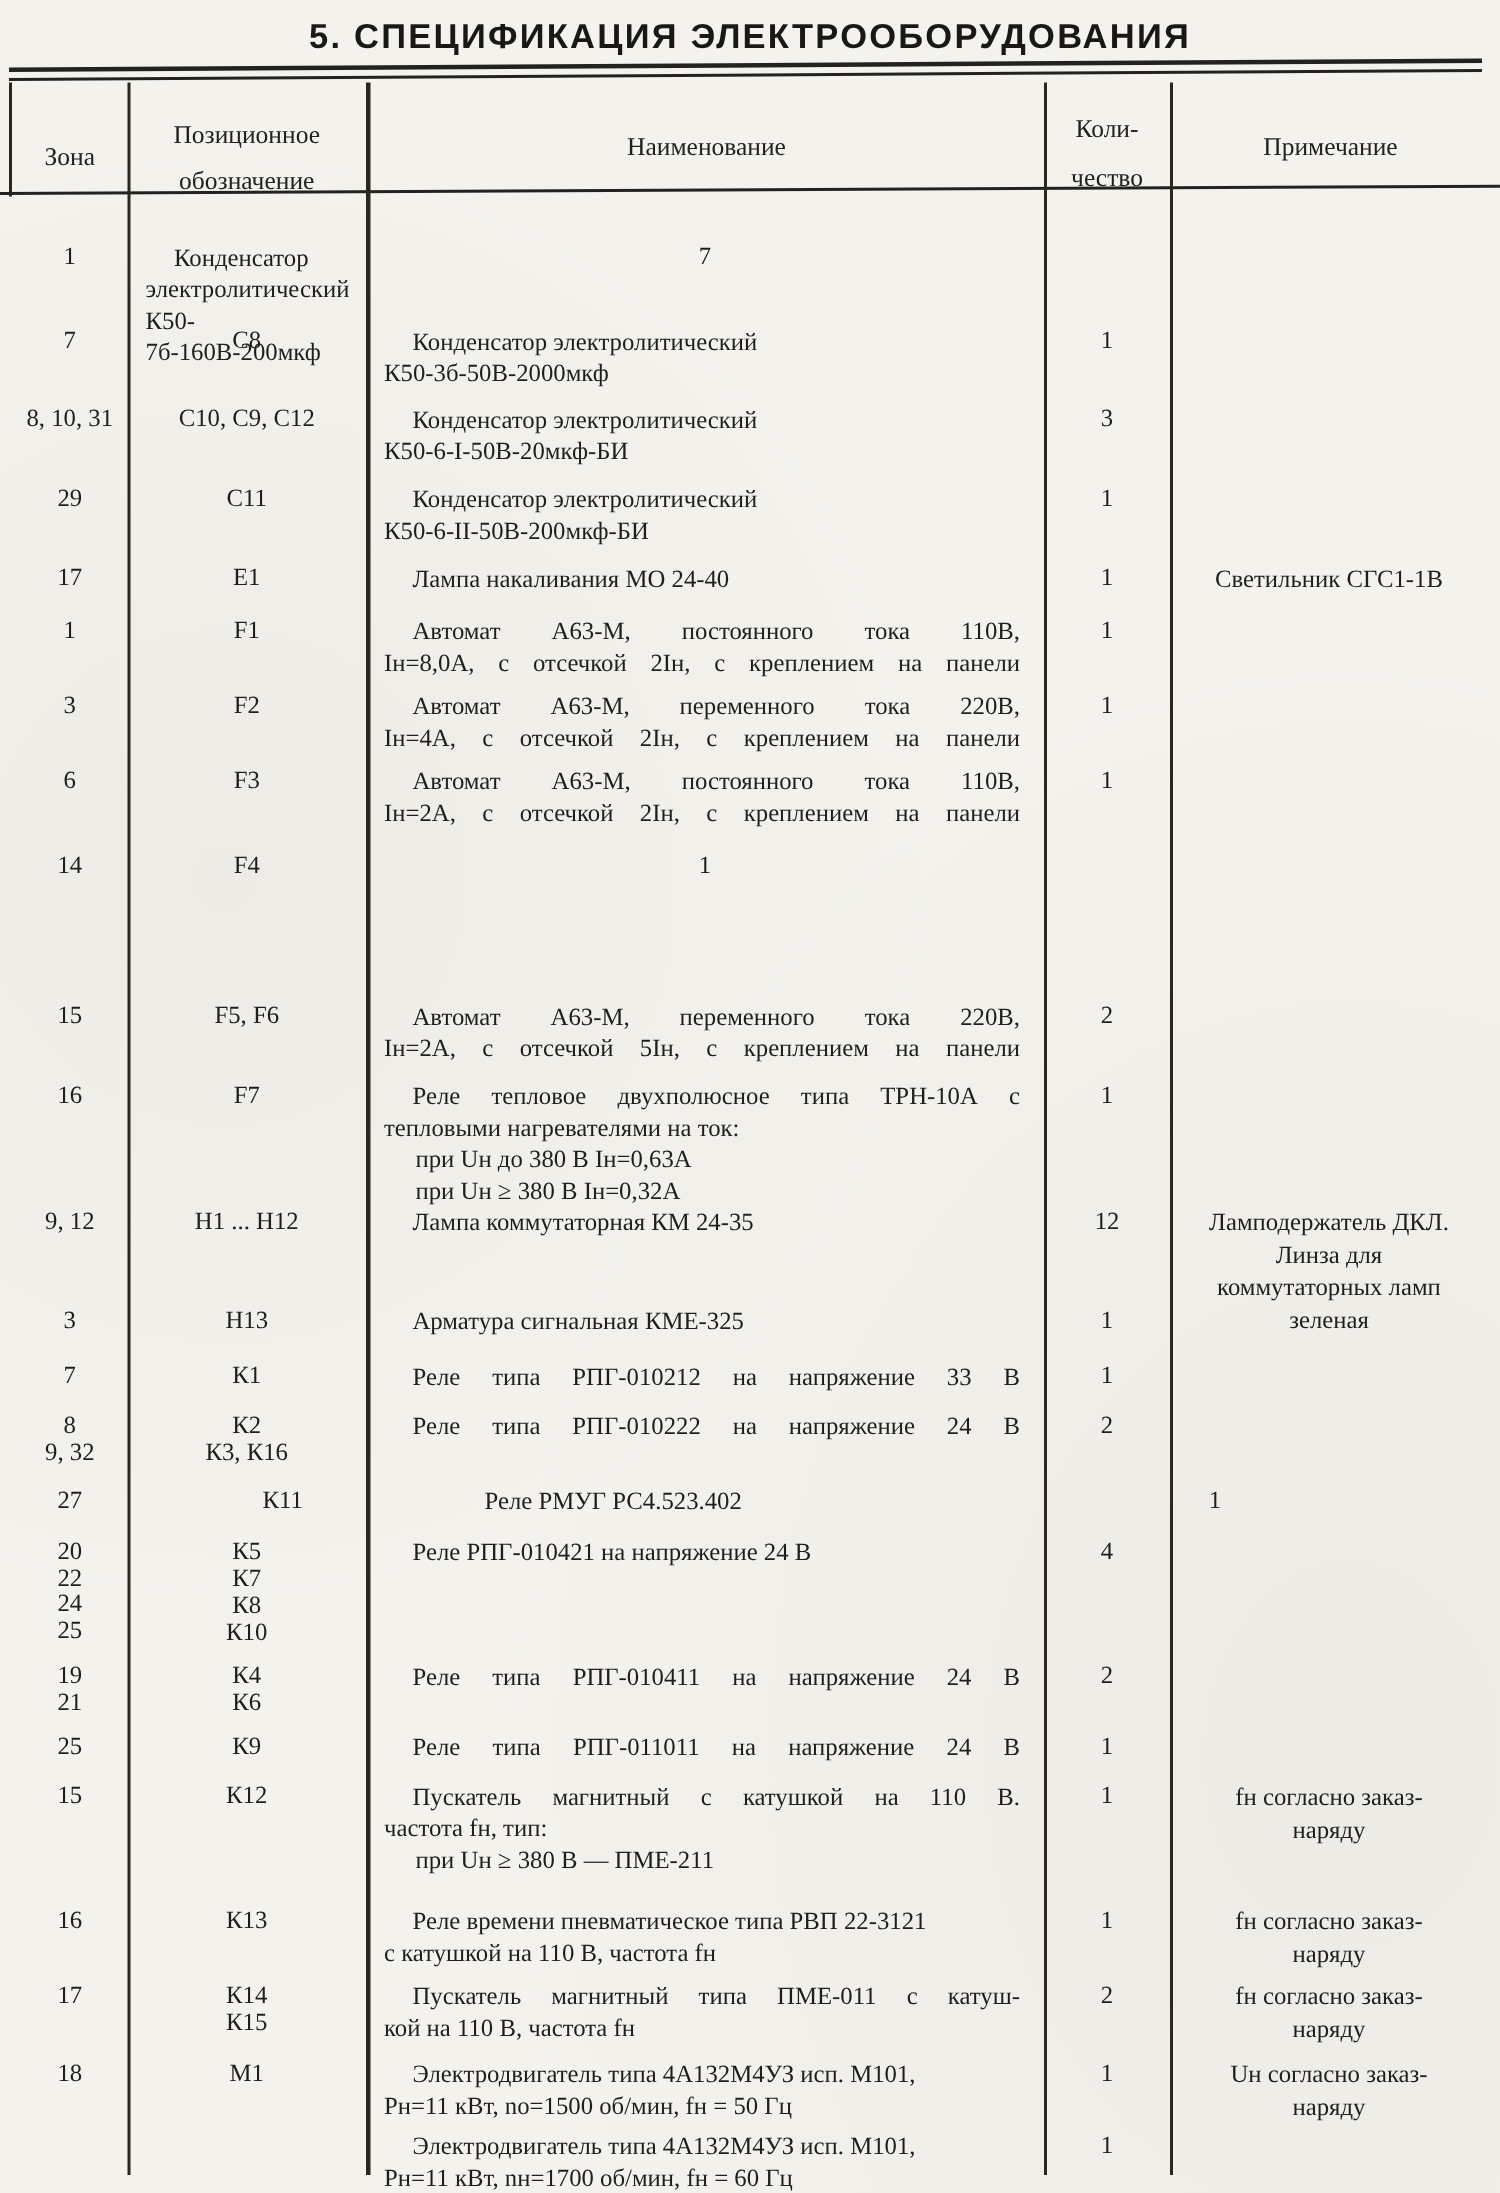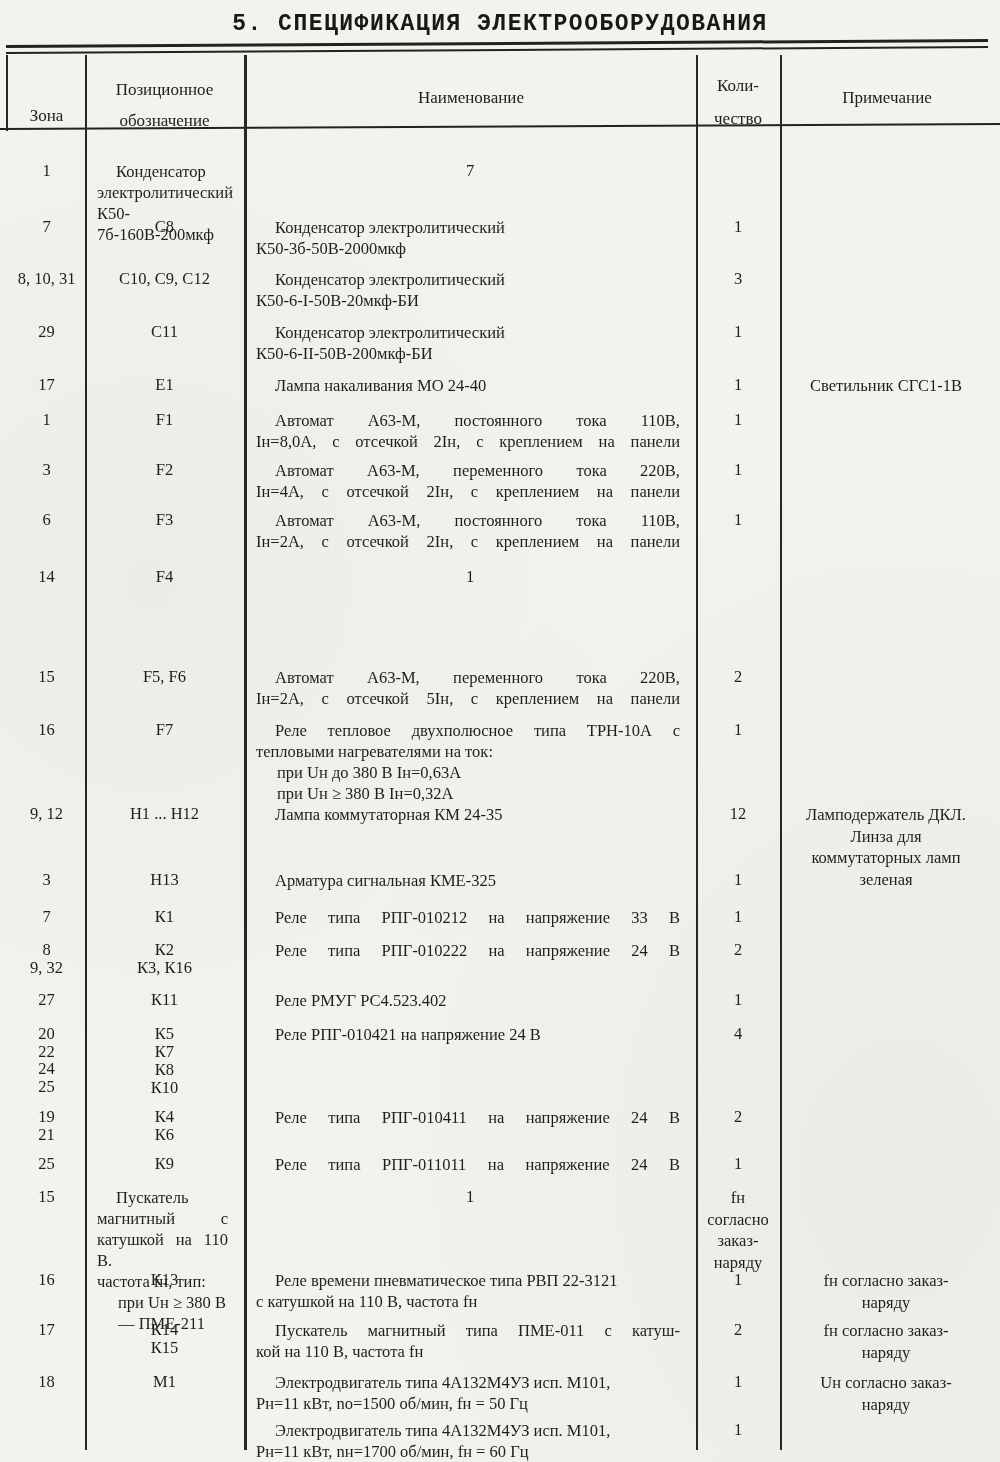--- a/index.html
+++ b/index.html
@@ -16,52 +16,52 @@
   
   .page:before{
     content:"";position:absolute;inset:0;pointer-events:none;
     background:
       radial-gradient(ellipse at 15% 40%, rgba(120,115,105,0.05), transparent 40%),
       radial-gradient(ellipse at 90% 80%, rgba(120,115,105,0.06), transparent 45%);
   }
   .title{
     position:absolute;top:11px;left:0;width:100%;
     text-align:center;
-    font-family:Liberation Mono, monospace;
+    font-family:Liberation Sans, sans-serif;
     font-weight:bold;font-size:23px;letter-spacing:1.5px;
     color:#191817;
   }
   .hrule{position:absolute;background:#23221e;transform-origin:left center;}
   .rule-a{top:45px;left:6px;width:982px;height:3px;transform:rotate(-0.35deg);}
   .rule-b{top:52px;left:6px;width:982px;height:1.8px;transform:rotate(-0.35deg);}
   .rule-c{top:128px;left:0px;width:1000px;height:2.4px;transform:rotate(-0.28deg);}
   .vline{position:absolute;width:2px;background:#29281f;}
   .v-left{left:6px;top:55px;height:76px;}
   .v1{left:85px;top:55px;height:1395px;}
   .v2{left:244px;top:55px;height:1395px;width:2.5px;}
   .v3{left:696px;top:55px;height:1395px;}
   .v4{left:780px;top:55px;height:1395px;}
   .th{position:absolute;text-align:center;color:#22211e;font-size:17px;}
-  .th-zone{left:8px;top:95px;width:77px;margin-top:11px;}
+  .th-zone{left:8px;top:95px;width:77px;}
   .th-desig{left:85px;top:74px;width:159px;line-height:31px;}
   .th-name{left:246px;top:88px;width:450px;}
   .th-qty{left:696px;top:69px;width:84px;line-height:33px;}
   .th-note{left:780px;top:88px;width:214px;}
   .rows{position:absolute;top:132px;left:8px;width:984px;}
   .row{
     display:grid;
     grid-template-columns:77px 159px 452px 84px 212px;
     overflow:visible;
     padding-top:2px;box-sizing:border-box;
   }
   .r1{height:83px;padding-top:29px;}
   .r2{height:52px;}.r3{height:53px;}.r4{height:53px;}.r5{height:35px;}
   .r6{height:50px;}.r7{height:50px;}.r8{height:57px;}.r9{height:100px;}
   .r10{height:53px;}.r11{height:84px;}.r12{height:66px;}.r13{height:37px;}
-  .r14{height:33px;}.r15{height:50px;}.r16{height:34px;}.r17{height:83px;}
+  .r14{height:33px;}.r15{height:50px;}.r16{height:34px;gap:24px;}.r17{height:83px;}
   .r18{height:47px;}.r19{height:33px;}.r20{height:83px;}.r21{height:50px;}
   .r22{height:52px;}.r23{height:48px;}.r24{height:44px;}
   .cell{overflow:visible;}
   .zone{text-align:center;line-height:17.5px;padding-top:1px;}
   .desig{text-align:center;line-height:18px;padding-top:1px;}
   .name{padding:0 16px 0 12px;line-height:21px;}
   .qty{text-align:center;}
   .note{text-align:center;line-height:21.5px;padding:0 4px;}
   .nl{min-height:21px;}
   .fi,.fij{text-indent:19px;}
@@ -402,20 +402,23 @@
         </div>
       <div class="cell qty">
           <div>1</div>
         </div>
       <div class="cell note"></div>
     </div>
       <div class="row r20">
       <div class="cell zone">
           <div>15</div>
         </div>
+      <div class="cell desig">
+          <div>К12</div>
+        </div>
       <div class="cell name">
           <div class="nl fij">Пускатель магнитный с катушкой на 110 В.</div>
           <div class="nl co">частота fн, тип:</div>
           <div class="nl su">при Uн ≥ 380 В — ПМЕ-211</div>
         </div>
       <div class="cell qty">
           <div>1</div>
         </div>
       <div class="cell note">
           <div>fн согласно заказ-</div>

